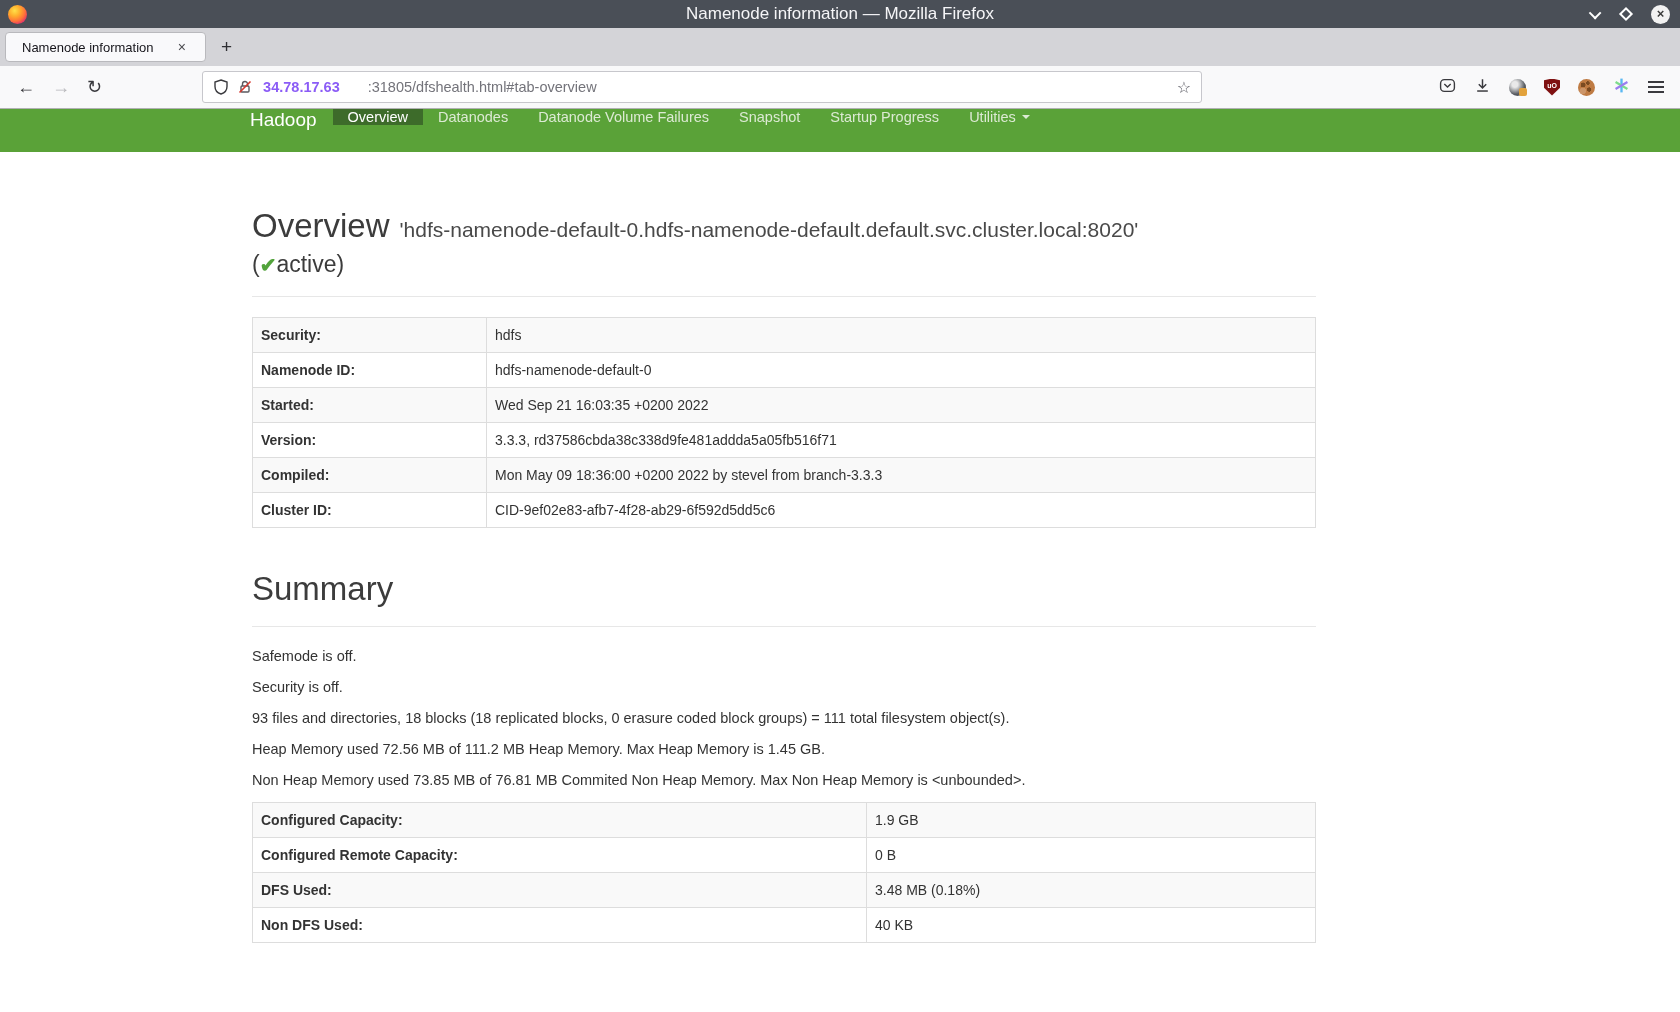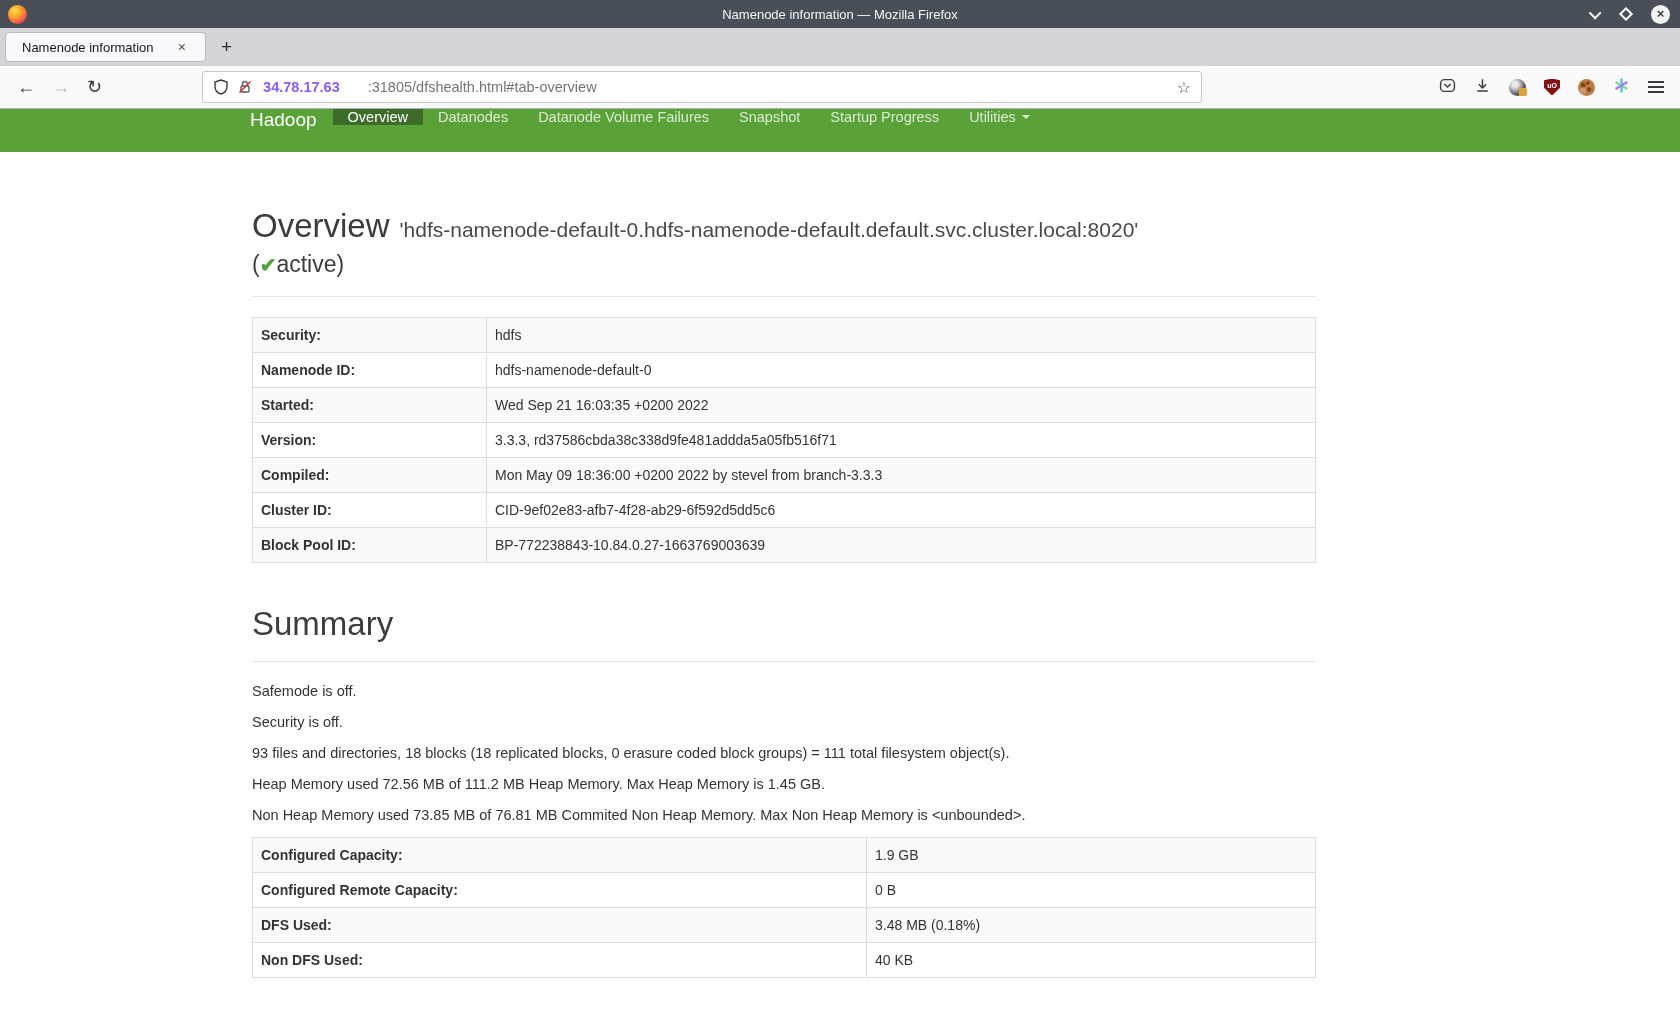--- a/index.html
+++ b/index.html
@@ -14,21 +14,21 @@
   
   .titlebar {
     height:28px; background:#4a4f57; display:flex; align-items:center; position:relative;
   }
   .fx-logo {
     width:19px; height:19px; border-radius:50%; margin-left:8px;
     background: radial-gradient(circle at 35% 30%, #ffe14a 0%, #ffae2c 30%, #ff7139 58%, #e0346b 78%, #9059ff 100%);
   }
   .win-title {
     position:absolute; left:0; right:0; text-align:center;
-    color:#f5f5f7; font-size:13px; pointer-events:none;
+    color:#f5f5f7; font-size:17px; pointer-events:none;
   }
   .win-controls { margin-left:auto; display:flex; align-items:center; gap:20px; margin-right:10px; z-index:2; }
   .wc-min {
     width:9px; height:9px; border-left:2px solid #fff; border-bottom:2px solid #fff;
     transform:rotate(-45deg) translateY(-2px);
   }
   .wc-max { width:10px; height:10px; border:2px solid #fff; transform:rotate(45deg); }
   .wc-close {
     width:19px; height:19px; border-radius:50%; background:#f2f2f2; color:#3a3a3a;
     font-size:13px; line-height:18px; text-align:center; font-weight:bold;
@@ -236,24 +236,20 @@
           <td>3.3.3, rd37586cbda38c338d9fe481addda5a05fb516f71</td>
         </tr>
     <tr>
           <td class="lbl">Compiled:</td>
           <td>Mon May 09 18:36:00 +0200 2022 by stevel from branch-3.3.3</td>
         </tr>
     <tr>
           <td class="lbl">Cluster ID:</td>
           <td>CID-9ef02e83-afb7-4f28-ab29-6f592d5dd5c6</td>
         </tr>
-    <tr>
-          <td class="lbl">Block Pool ID:</td>
-          <td>BP-772238843-10.84.0.27-1663769003639</td>
-        </tr>
   </tbody>
     </table>
 
   <h1 class="page-h summary-h">Summary</h1>
 
   <hr>
 
   <p class="sline">Safemode is off.</p>
   <p class="sline">Security is off.</p>
   <p class="sline">93 files and directories, 18 blocks (18 replicated blocks, 0 erasure coded block groups) = 111 total filesystem object(s).</p>

